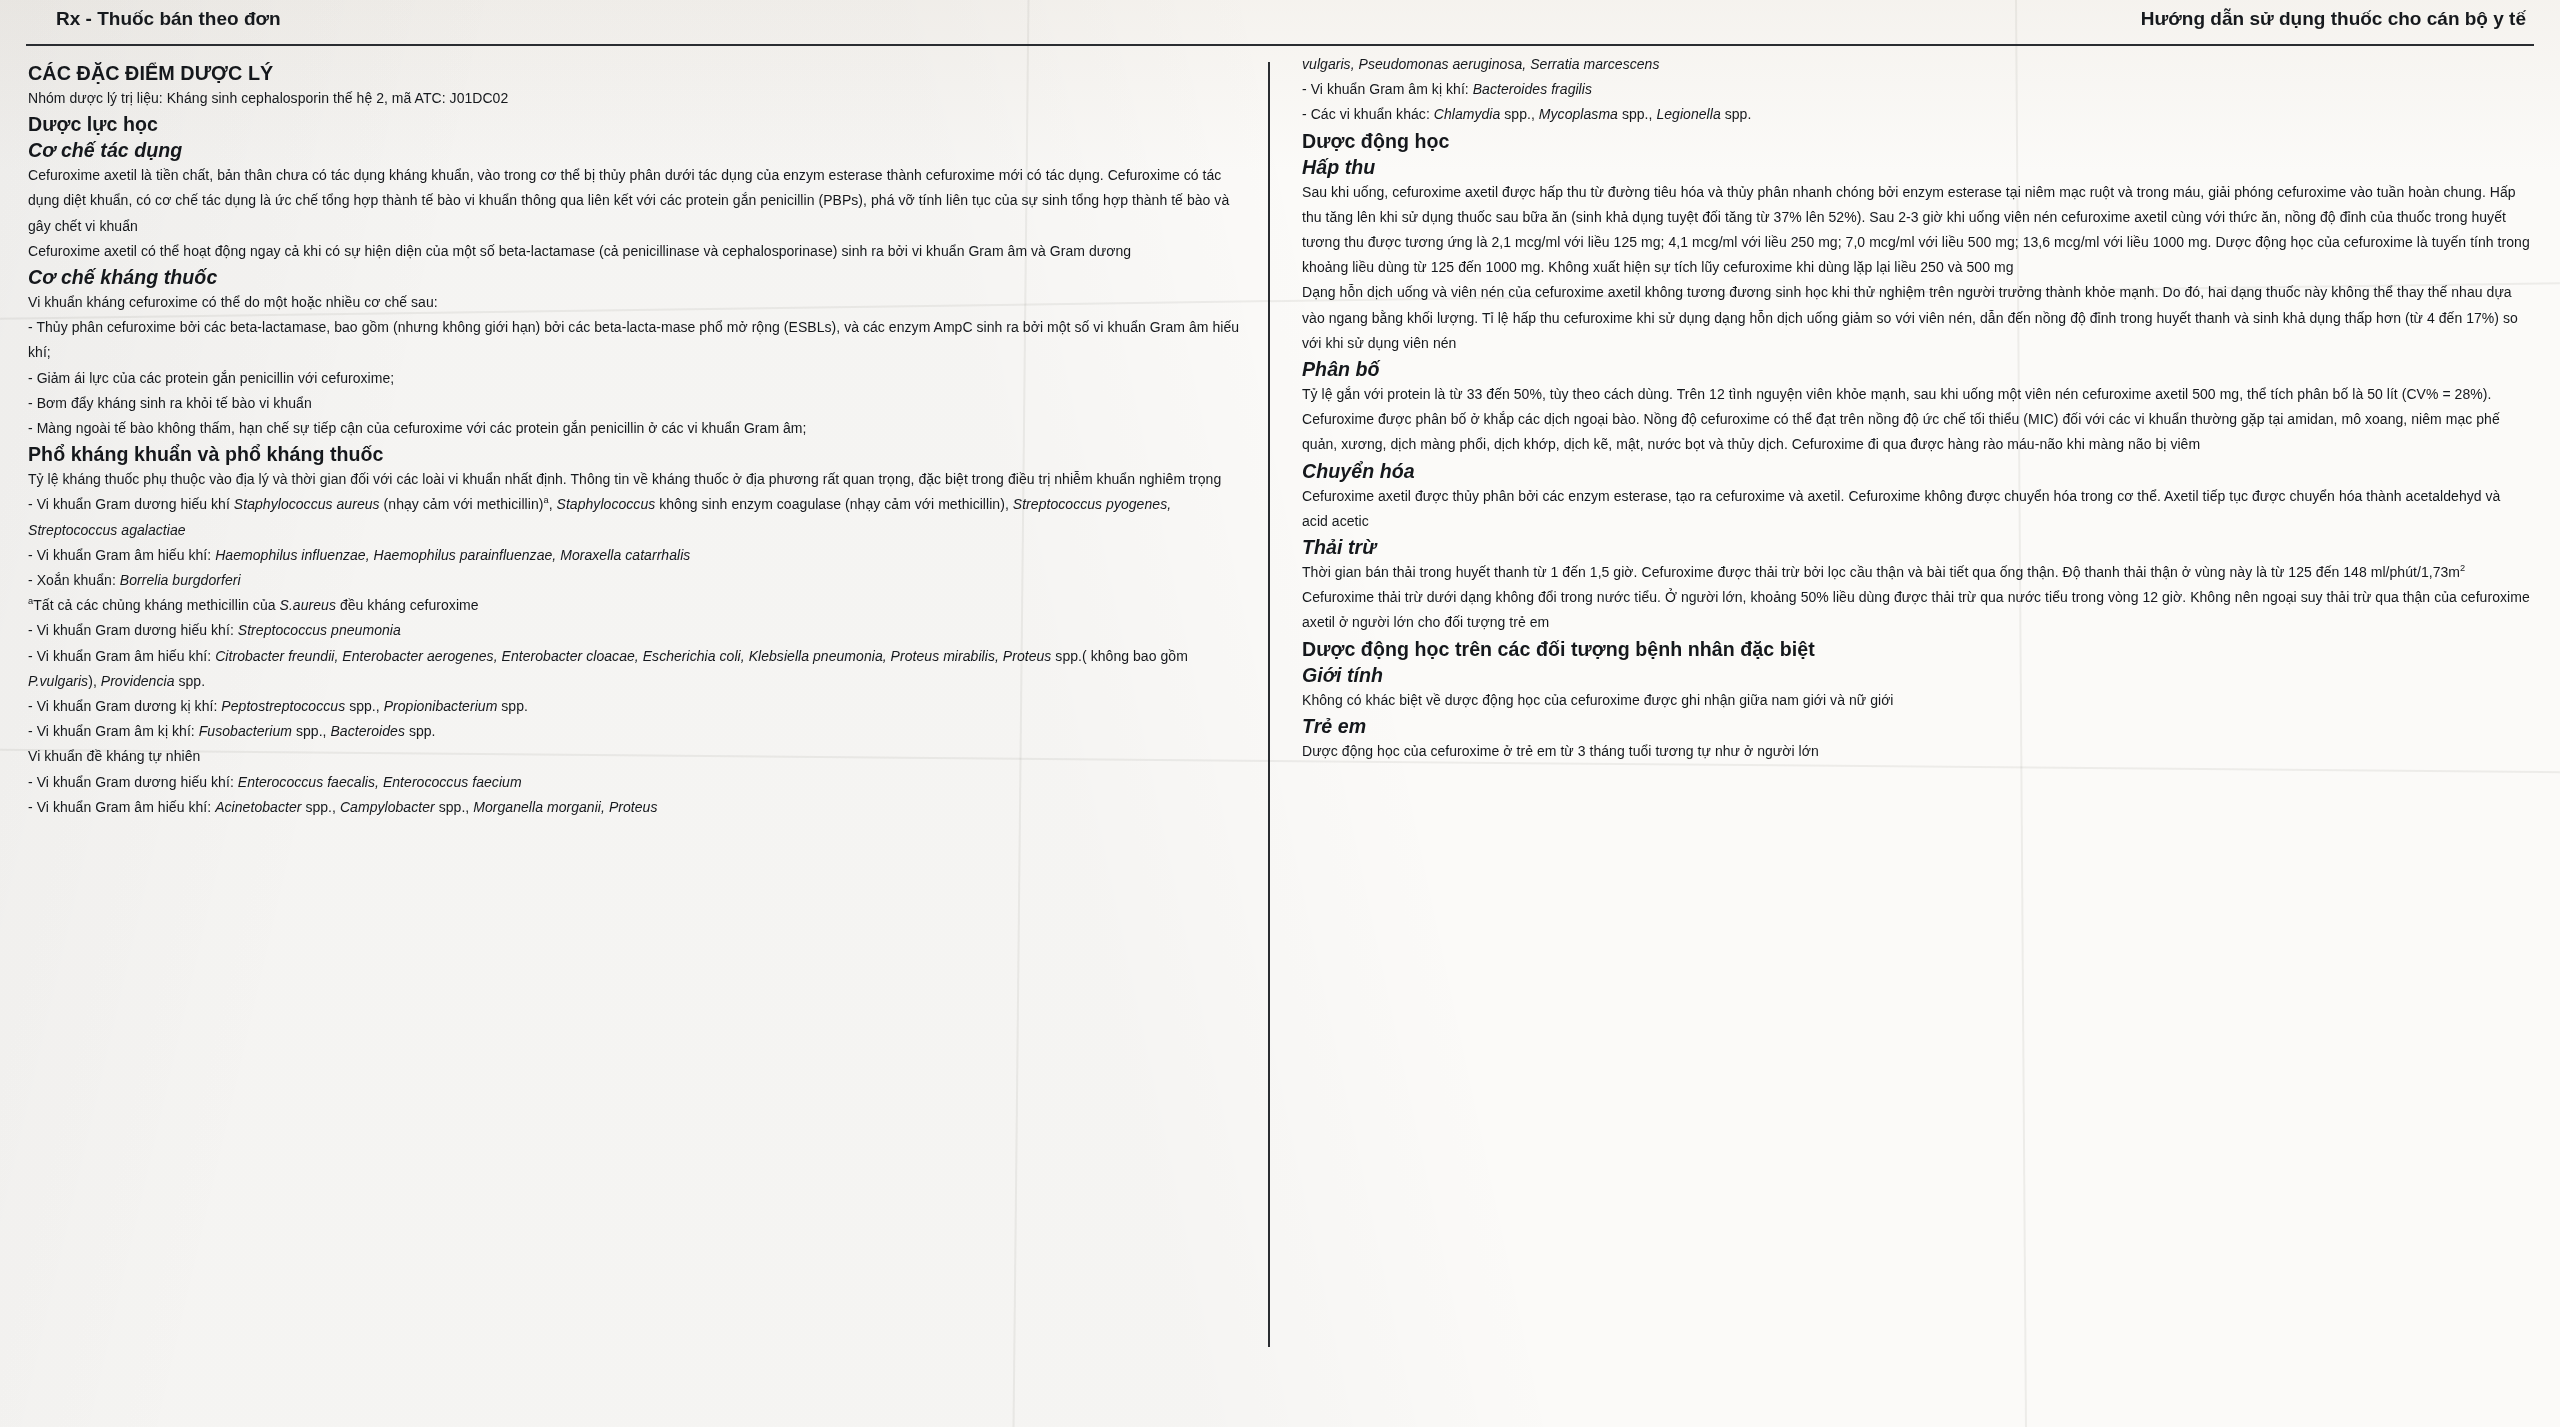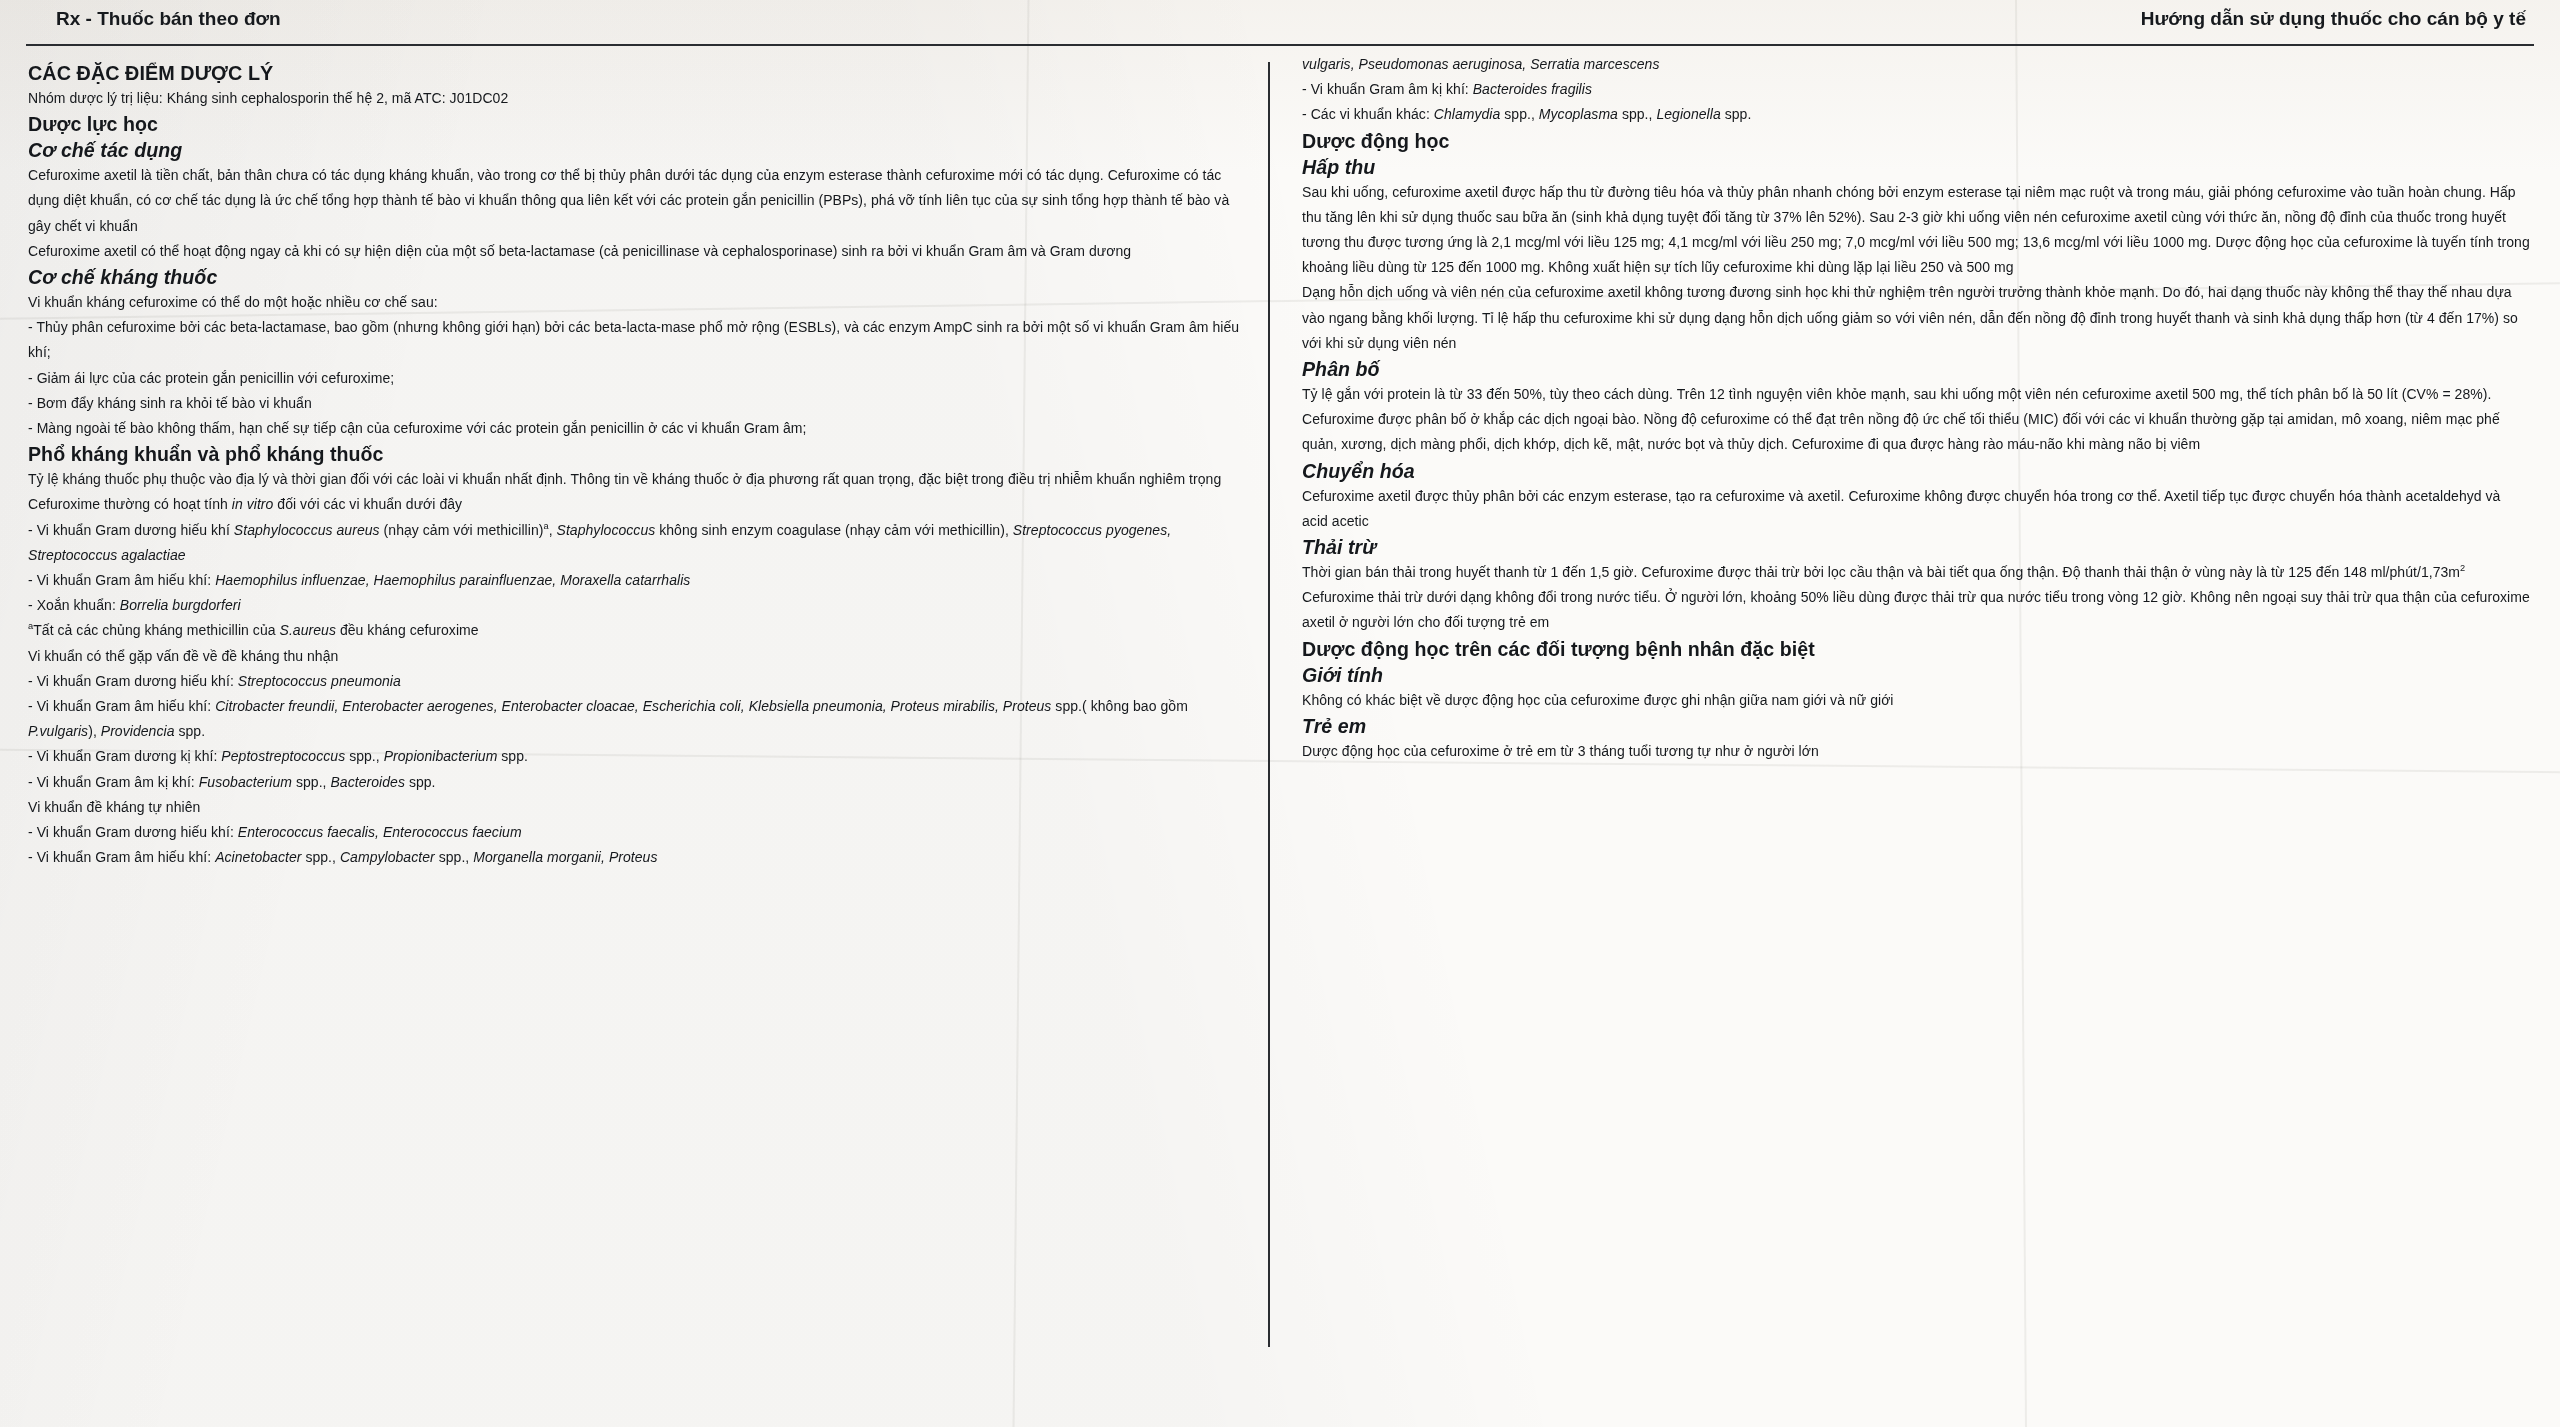--- a/index.html
+++ b/index.html
@@ -129,26 +129,24 @@
         <p class="tight">Cefuroxime axetil là tiền chất, bản thân chưa có tác dụng kháng khuẩn, vào trong cơ thể bị thủy phân dưới tác dụng của enzym esterase thành cefuroxime mới có tác dụng. Cefuroxime có tác dụng diệt khuẩn, có cơ chế tác dụng là ức chế tổng hợp thành tế bào vi khuẩn thông qua liên kết với các protein gắn penicillin (PBPs), phá vỡ tính liên tục của sự sinh tổng hợp thành tế bào và gây chết vi khuẩn</p>
         <p class="tight">Cefuroxime axetil có thể hoạt động ngay cả khi có sự hiện diện của một số beta-lactamase (cả penicillinase và cephalosporinase) sinh ra bởi vi khuẩn Gram âm và Gram dương</p>
         <p class="h-sub">Cơ chế kháng thuốc</p>
         <p class="tight">Vi khuẩn kháng cefuroxime có thể do một hoặc nhiều cơ chế sau:</p>
         <p class="tight">- Thủy phân cefuroxime bởi các beta-lactamase, bao gồm (nhưng không giới hạn) bởi các beta-lacta-mase phổ mở rộng (ESBLs), và các enzym AmpC sinh ra bởi một số vi khuẩn Gram âm hiếu khí;</p>
         <p class="tight">- Giảm ái lực của các protein gắn penicillin với cefuroxime;</p>
         <p class="tight">- Bơm đẩy kháng sinh ra khỏi tế bào vi khuẩn</p>
         <p class="tight">- Màng ngoài tế bào không thấm, hạn chế sự tiếp cận của cefuroxime với các protein gắn penicillin ở các vi khuẩn Gram âm;</p>
         <p class="h-sub2">Phổ kháng khuẩn và phổ kháng thuốc</p>
         <p class="tight">Tỷ lệ kháng thuốc phụ thuộc vào địa lý và thời gian đối với các loài vi khuẩn nhất định. Thông tin về kháng thuốc ở địa phương rất quan trọng, đặc biệt trong điều trị nhiễm khuẩn nghiêm trọng</p>
-        <p class="tight">Cefuroxime thường có hoạt tính <i>in vitro</i> đối với các vi khuẩn dưới đây</p>
         <p class="tight">- Vi khuẩn Gram dương hiếu khí <i>Staphylococcus aureus</i> (nhạy cảm với methicillin)<sup>a</sup>, <i>Staphylococcus</i> không sinh enzym coagulase (nhạy cảm với methicillin), <i>Streptococcus pyogenes, Streptococcus agalactiae</i></p>
         <p class="tight">- Vi khuẩn Gram âm hiếu khí: <i>Haemophilus influenzae, Haemophilus parainfluenzae, Moraxella catarrhalis</i></p>
         <p class="tight">- Xoắn khuẩn: <i>Borrelia burgdorferi</i></p>
         <p class="tight"><sup>a</sup>Tất cả các chủng kháng methicillin của <i>S.aureus</i> đều kháng cefuroxime</p>
-        <p class="tight">Vi khuẩn có thể gặp vấn đề về đề kháng thu nhận</p>
         <p class="tight">- Vi khuẩn Gram dương hiếu khí: <i>Streptococcus pneumonia</i></p>
         <p class="tight">- Vi khuẩn Gram âm hiếu khí: <i>Citrobacter freundii, Enterobacter aerogenes, Enterobacter cloacae, Escherichia coli, Klebsiella pneumonia, Proteus mirabilis, Proteus</i> spp.( không bao gồm <i>P.vulgaris</i>), <i>Providencia</i> spp.</p>
         <p class="tight">- Vi khuẩn Gram dương kị khí: <i>Peptostreptococcus</i> spp., <i>Propionibacterium</i> spp.</p>
         <p class="tight">- Vi khuẩn Gram âm kị khí: <i>Fusobacterium</i> spp., <i>Bacteroides</i> spp.</p>
         <p class="tight">Vi khuẩn đề kháng tự nhiên</p>
         <p class="tight">- Vi khuẩn Gram dương hiếu khí: <i>Enterococcus faecalis, Enterococcus faecium</i></p>
         <p class="tight">- Vi khuẩn Gram âm hiếu khí: <i>Acinetobacter</i> spp., <i>Campylobacter</i> spp., <i>Morganella morganii, Proteus</i></p>
       </div>
     <div class="col-divider"></div>
     <div class="col col-right" id="col-right">

